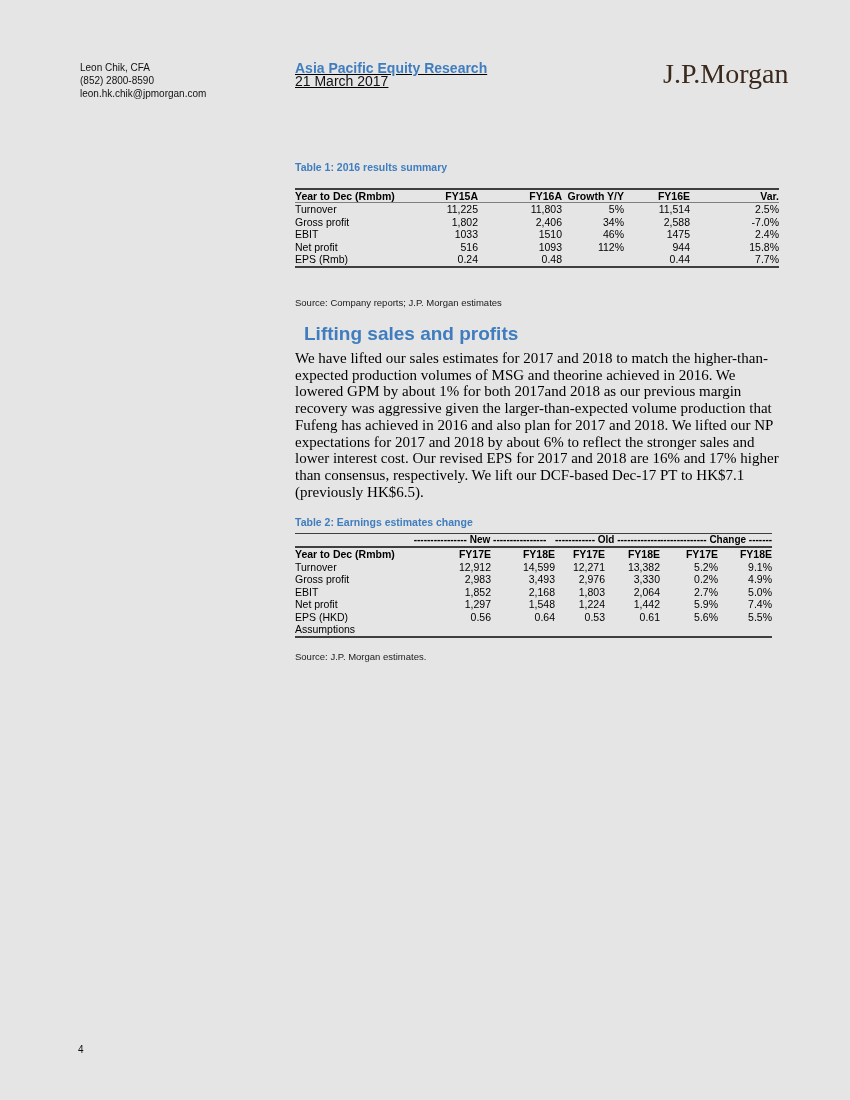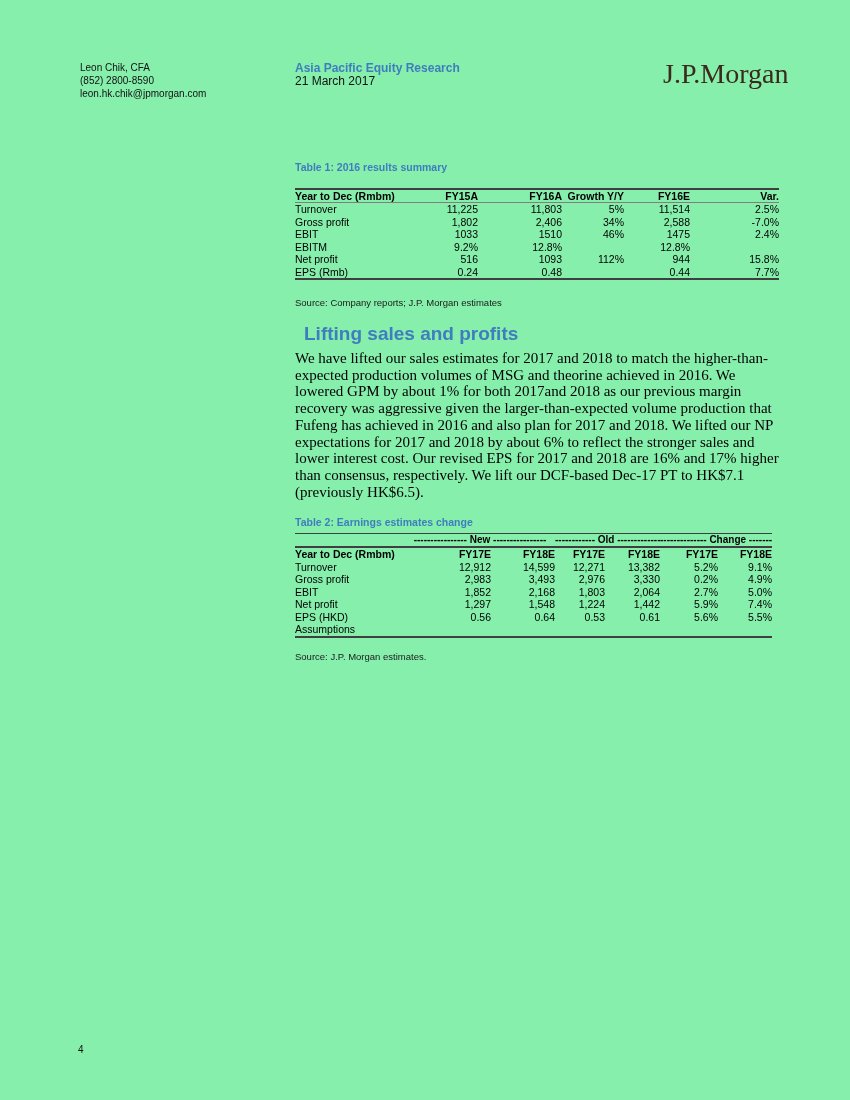--- a/index.html
+++ b/index.html
@@ -1,23 +1,23 @@
 <!DOCTYPE html>
 <html><head>
 <meta charset="utf-8">
 <style>
   html,body { margin:0; padding:0; background:#ffffff; }
   .page {
-    position:relative; width:850px; height:1100px; background:#86efac;
+    position:relative; width:850px; height:1100px; background:#e5e5e5;
     font-family:"Liberation Sans", sans-serif; color:#000; overflow:hidden;
   }
 
   
   .analyst-block { position:absolute; left:80px; top:62px; font-size:10px; line-height:12.8px; color:#111; }
-  .research-block { position:absolute; left:295px; top:62px; font-size:12px; line-height:12.8px; }
+  .research-block { position:absolute; left:295px; top:62px; font-size:14px; line-height:12.8px;text-decoration:underline; }
   .research-division { color:#3f7dbf; font-weight:bold; }
   .report-date { color:#111; }
   .logo {
     position:absolute; left:663px; top:58px; width:110px;
     font-family:"Liberation Serif", serif; font-size:28px; font-weight:normal;
     color:#3a291c; letter-spacing:0px; white-space:nowrap;
   }
 
   
   .t-caption { position:absolute; left:295px; font-size:10.5px; font-weight:bold; color:#3f7dbf; }
@@ -109,28 +109,20 @@
         <td>2,588</td>
         <td>-7.0%</td>
       </tr>
       <tr>
         <td class="l">EBIT</td>
         <td>1033</td>
         <td>1510</td>
         <td>46%</td>
         <td>1475</td>
         <td>2.4%</td>
-      </tr>
-      <tr>
-        <td class="l">EBITM</td>
-        <td>9.2%</td>
-        <td>12.8%</td>
-        <td></td>
-        <td>12.8%</td>
-        <td></td>
       </tr>
       <tr>
         <td class="l">Net profit</td>
         <td>516</td>
         <td>1093</td>
         <td>112%</td>
         <td>944</td>
         <td>15.8%</td>
       </tr>
       <tr>

